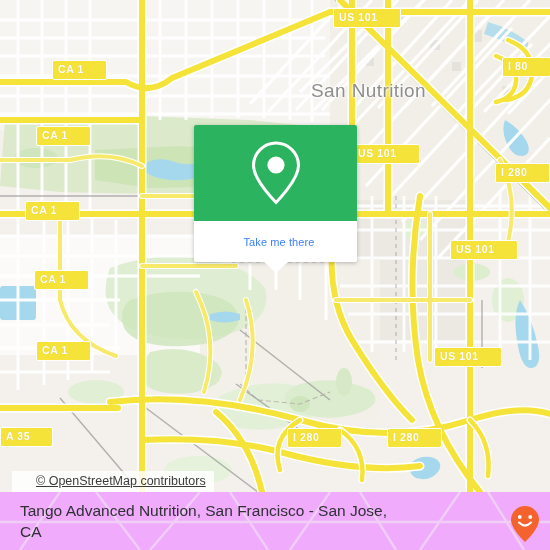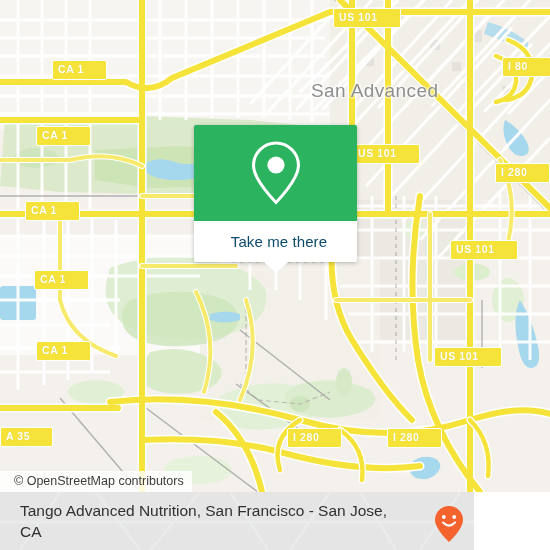--- a/index.html
+++ b/index.html
@@ -71,27 +71,28 @@
     line-height: 1;
     padding: 3px 22px 4px 5px;
     white-space: nowrap;
     box-sizing: border-box;
     text-shadow: 0 0 1px rgba(150,140,0,.35);
   }
 
   
   .attribution {
     position: absolute;
-    left: 0;
+    left: 12px;
     bottom: 0;
     background: rgba(255,255,255,.82);
     color: #3c3c3c;
     font-size: 12.5px;
-    padding: 3px 8px 4px 14px;
+    padding: 3px 8px 4px 24px;
     white-space: nowrap;
+    text-decoration: underline;
   }
 
   
   .card {
     position: absolute;
     left: 194px;
     top: 125px;
     width: 163px;
     box-shadow: 0 1px 4px rgba(0,0,0,.25);
     border-radius: 2px;
@@ -107,44 +108,44 @@
   .card-foot {
     position: relative;
     background: #ffffff;
     height: 41px;
     border-radius: 0 0 2px 2px;
     display: flex;
     align-items: center;
     justify-content: center;
   }
   .card-foot-label {
-    color: #0c4a6e;
-    font-size: 15px;
+    color: #3b82f6;
+    font-size: 11px;
     letter-spacing: .1px;
     margin-left: 7px;
   }
   .card-tail {
     position: absolute;
     left: 50%;
     bottom: -11px;
     margin-left: -12px;
     width: 0; height: 0;
     border-left: 12px solid transparent;
     border-right: 12px solid transparent;
     border-top: 11px solid #ffffff;
   }
 
   
   .bottombar {
     position: absolute;
     left: 0;
     top: 492px;
-    width: 474px;
+    width: 550px;
     height: 58px;
-    background: #e5e5e5;
+    background: #f0abfc;
     overflow: hidden;
   }
   .bottombar-watermark {
     position: absolute;
     left: 0; top: 0;
     width: 550px; height: 58px;
     opacity: .5;
   }
   .bottombar-text {
     position: absolute;
@@ -395,21 +396,21 @@
       </g>
       <g stroke="#f6e33a" stroke-width="4.5" fill="none" stroke-linecap="round">
         <path d="M508,40 q26,10 24,34 q-2,22 -26,26"></path>
         <path d="M496,56 q22,8 20,26 q-2,16 -20,20"></path>
         <path d="M300,420 q-30,18 -20,50"></path>
         <path d="M340,430 q26,18 22,50"></path>
         <path d="M470,420 q22,22 18,56"></path>
       </g>
     </svg>
 
-    <div class="city-label" style="left:311px; top:80px;">San Advanced</div>
+    <div class="city-label" style="left:311px; top:80px;">San Nutrition</div>
 
     <div id="shield-host">
         <div class="shield" style="left: 333px; top: 8px;">US 101</div>
         <div class="shield" style="left: 502px; top: 57px;">I 80</div>
         <div class="shield" style="left: 52px; top: 60px;">CA 1</div>
         <div class="shield" style="left: 36px; top: 126px;">CA 1</div>
         <div class="shield" style="left: 352px; top: 144px;">US 101</div>
         <div class="shield" style="left: 495px; top: 163px;">I 280</div>
         <div class="shield" style="left: 25px; top: 201px;">CA 1</div>
         <div class="shield" style="left: 450px; top: 240px;">US 101</div>

